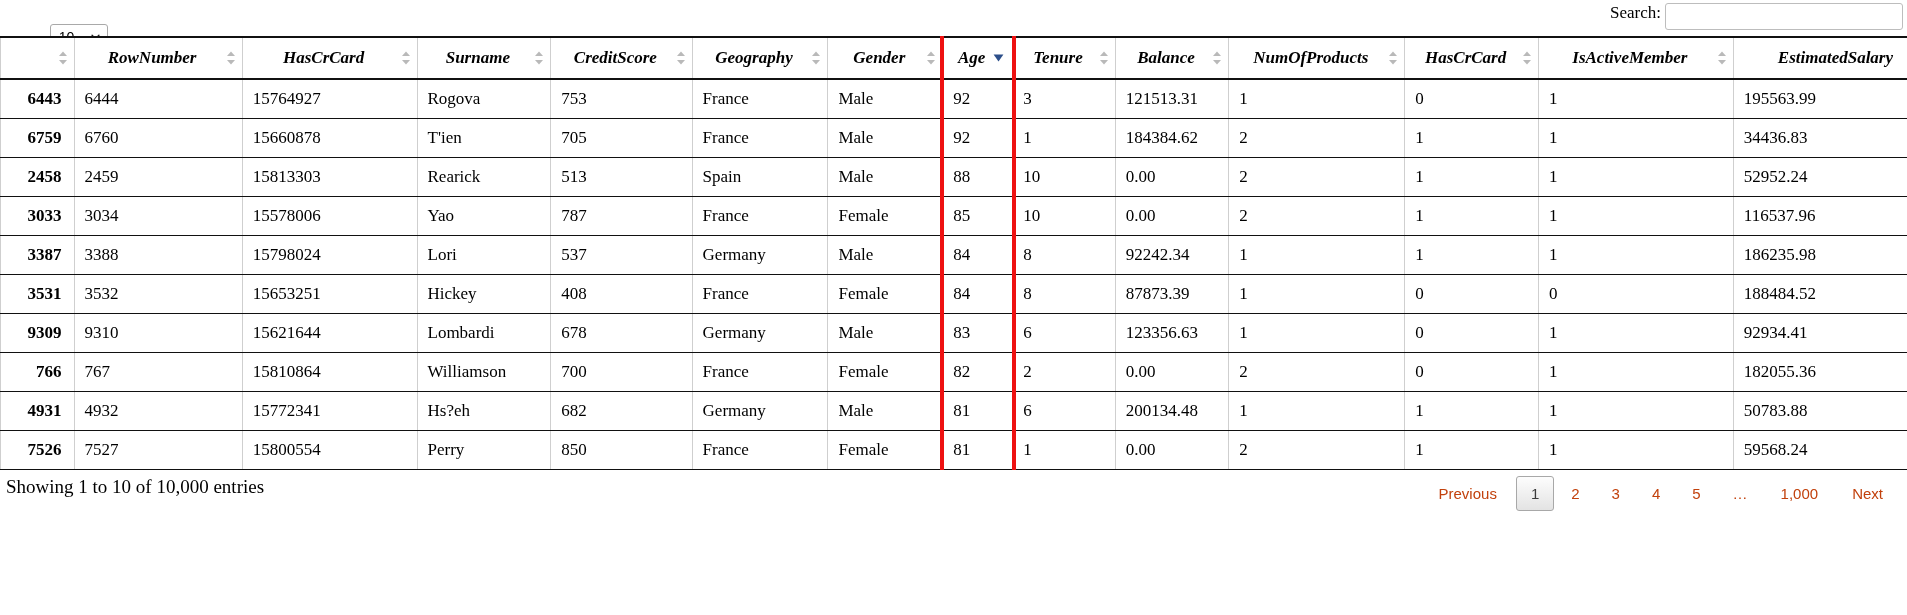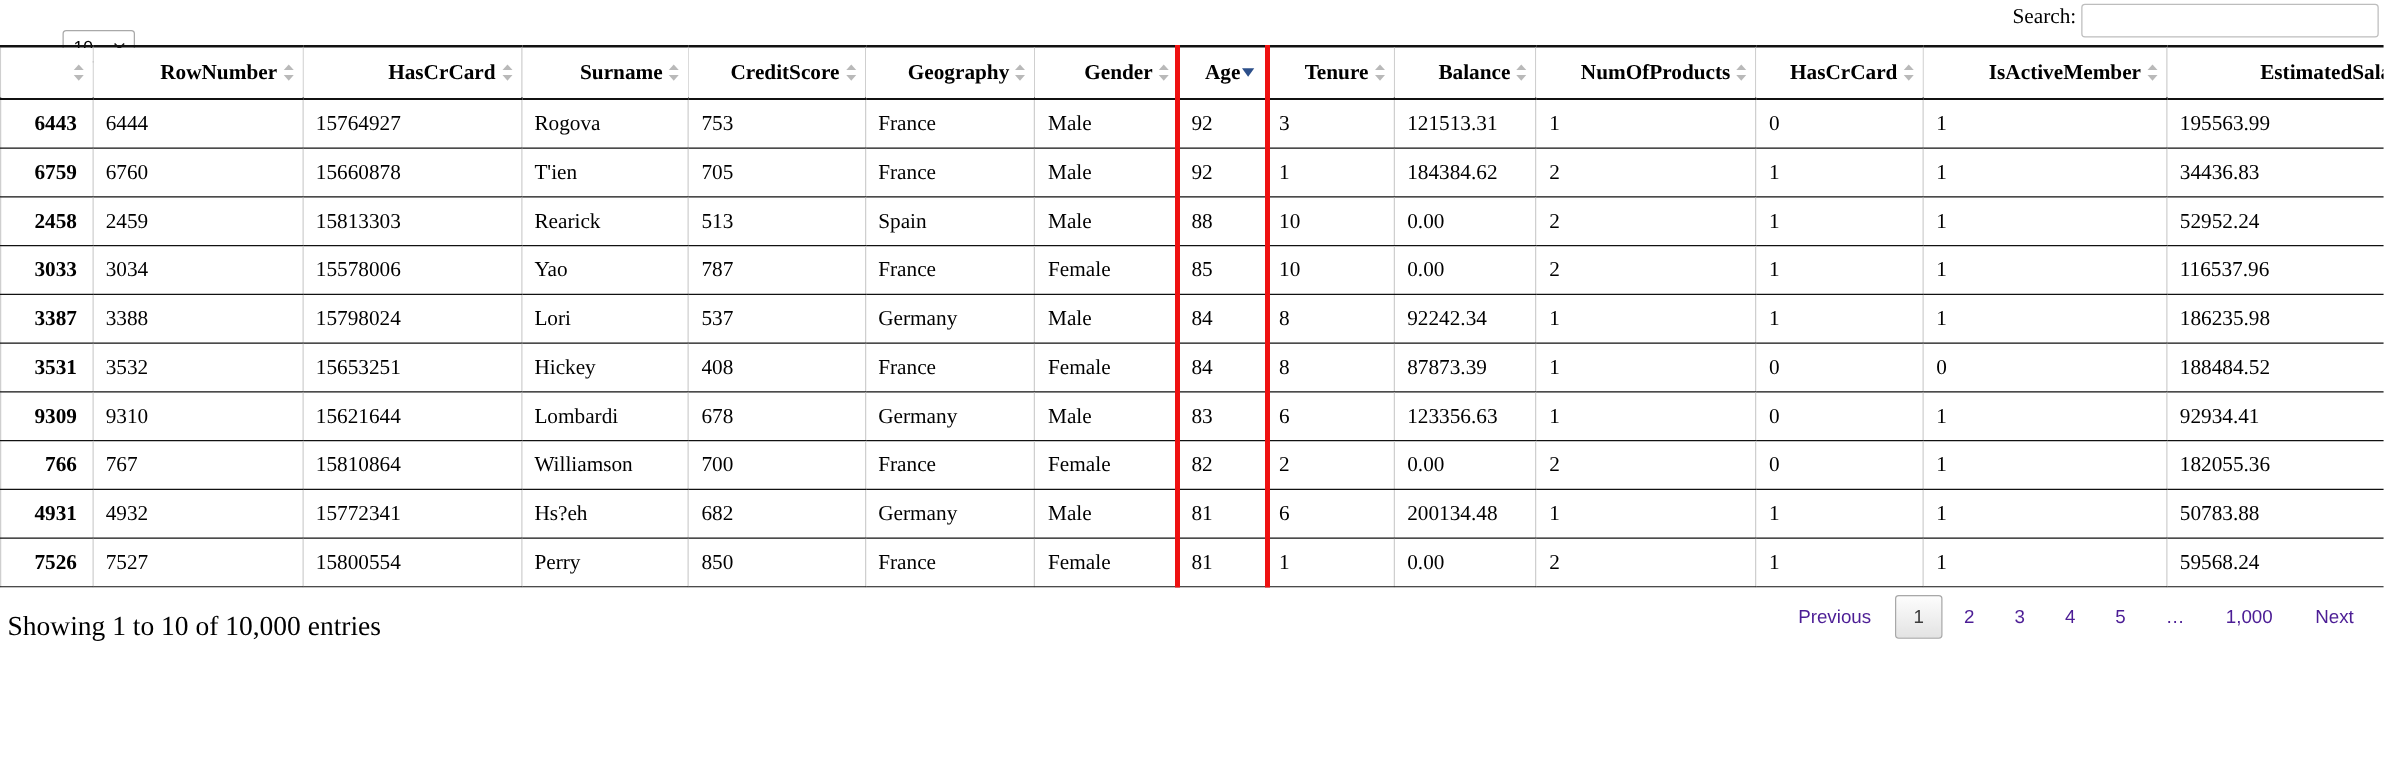--- a/index.html
+++ b/index.html
@@ -95,29 +95,30 @@
     border-collapse: collapse;
     width: 1950px;
     table-layout: fixed;
     font-size: 17px;
   }
   table.dt thead th {
     border: 1px solid #cfcfcf;
     border-top: 2px solid #111111;
     border-bottom: 2px solid #111111;
     font-weight: bold;
-    text-align: right;
+    text-align: center;
     padding: 10px 20px 10px 8px;
     position: relative;
     height: 34px;
     box-sizing: border-box;
     white-space: nowrap;
     overflow: hidden;
     background: #ffffff;
     vertical-align: middle;
+    font-style: italic;
   }
   table.dt thead th.col-index { padding: 10px 18px 10px 4px; }
   table.dt tbody td {
     border: 1px solid #cfcfcf;
     border-bottom: 1px solid #111111;
     padding: 9px 10px;
     height: 37px;
     box-sizing: border-box;
     text-align: left;
     white-space: nowrap;
@@ -163,41 +164,41 @@
   
   .dt-bottombar {
     position: relative;
     height: 70px;
     padding: 0 4px;
     box-sizing: border-box;
   }
   .dt-info {
     position: absolute;
     left: 6px;
-    top: 18px;
-    font-size: 22px;
+    top: 6px;
+    font-size: 19px;
     white-space: nowrap;
   }
   .dt-paginate {
     position: absolute;
     right: 6px;
     top: 6px;
     display: flex;
     align-items: center;
     font-family: "Liberation Sans", sans-serif;
     font-size: 15px;
   }
   .pg {
     display: inline-flex;
     align-items: center;
     justify-content: center;
     min-width: 14px;
     padding: 9px 14px;
     margin: 0 1px;
-    color: #4c1d95;
+    color: #c2410c;
     cursor: pointer;
     border: 1px solid transparent;
     border-radius: 3px;
     box-sizing: border-box;
     line-height: 1;
     white-space: nowrap;
   }
   .pg.current {
     color: #3c3c3c;
     border: 1px solid #a8a8a8;

